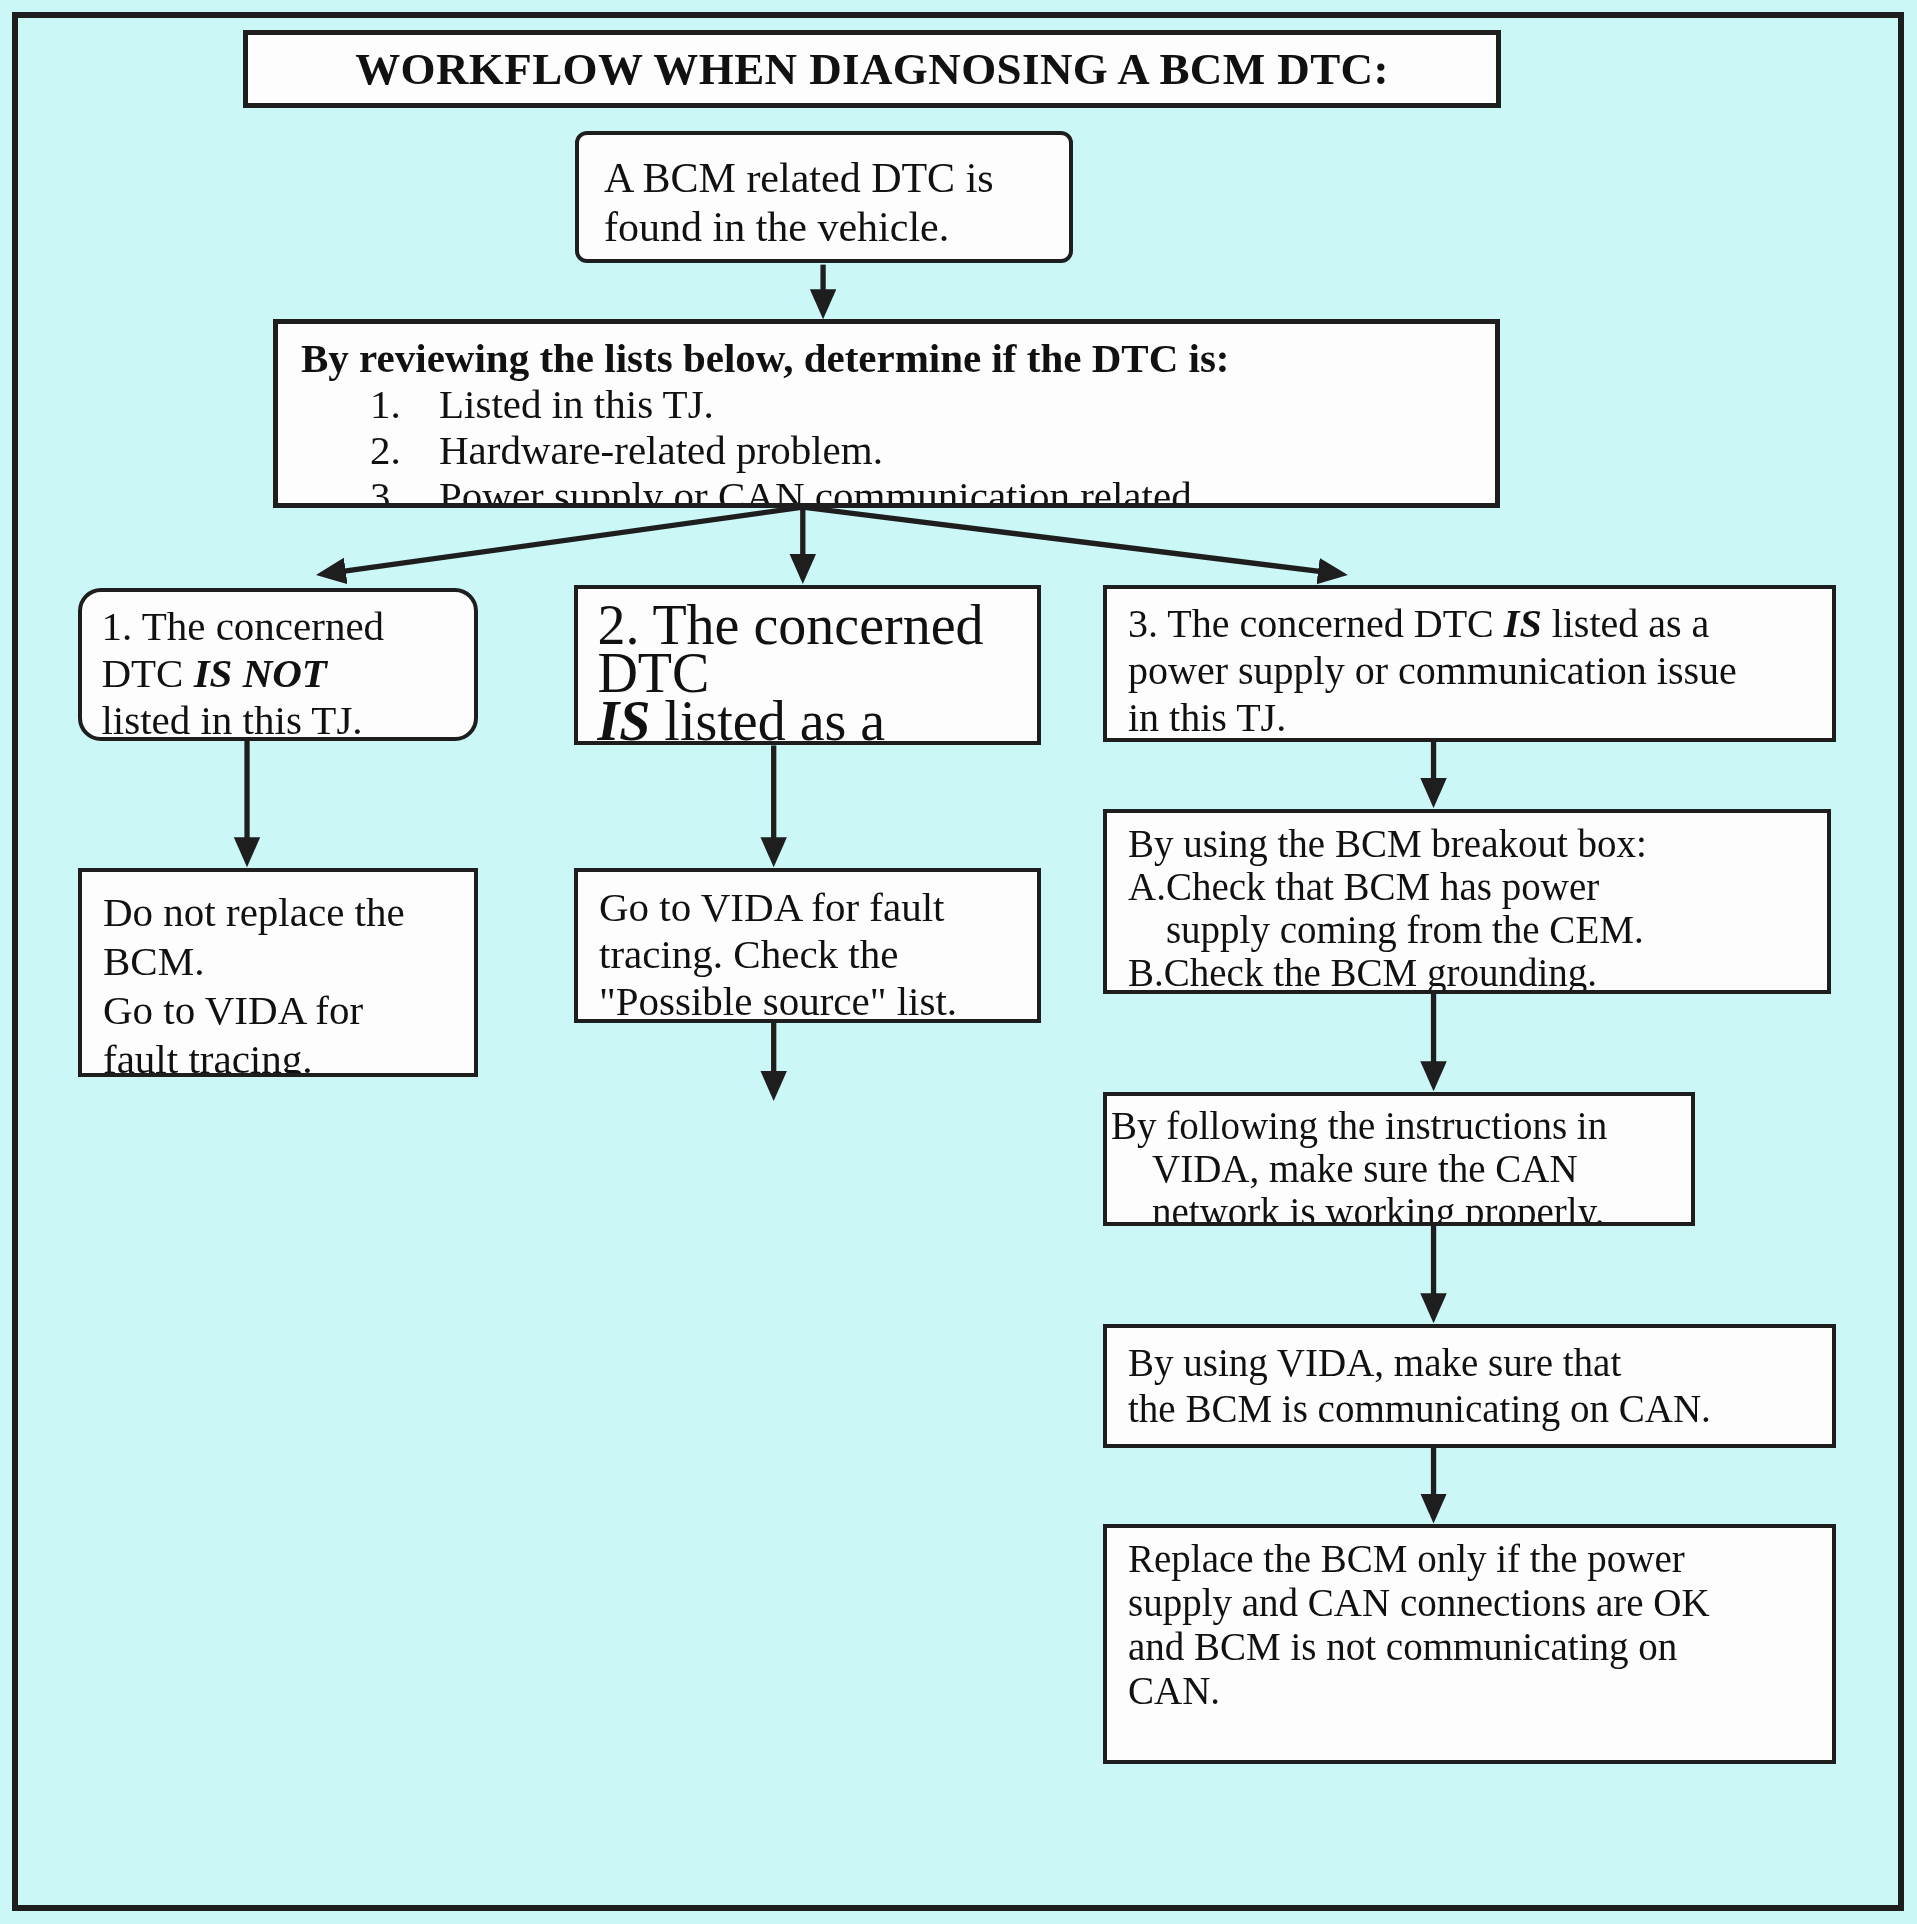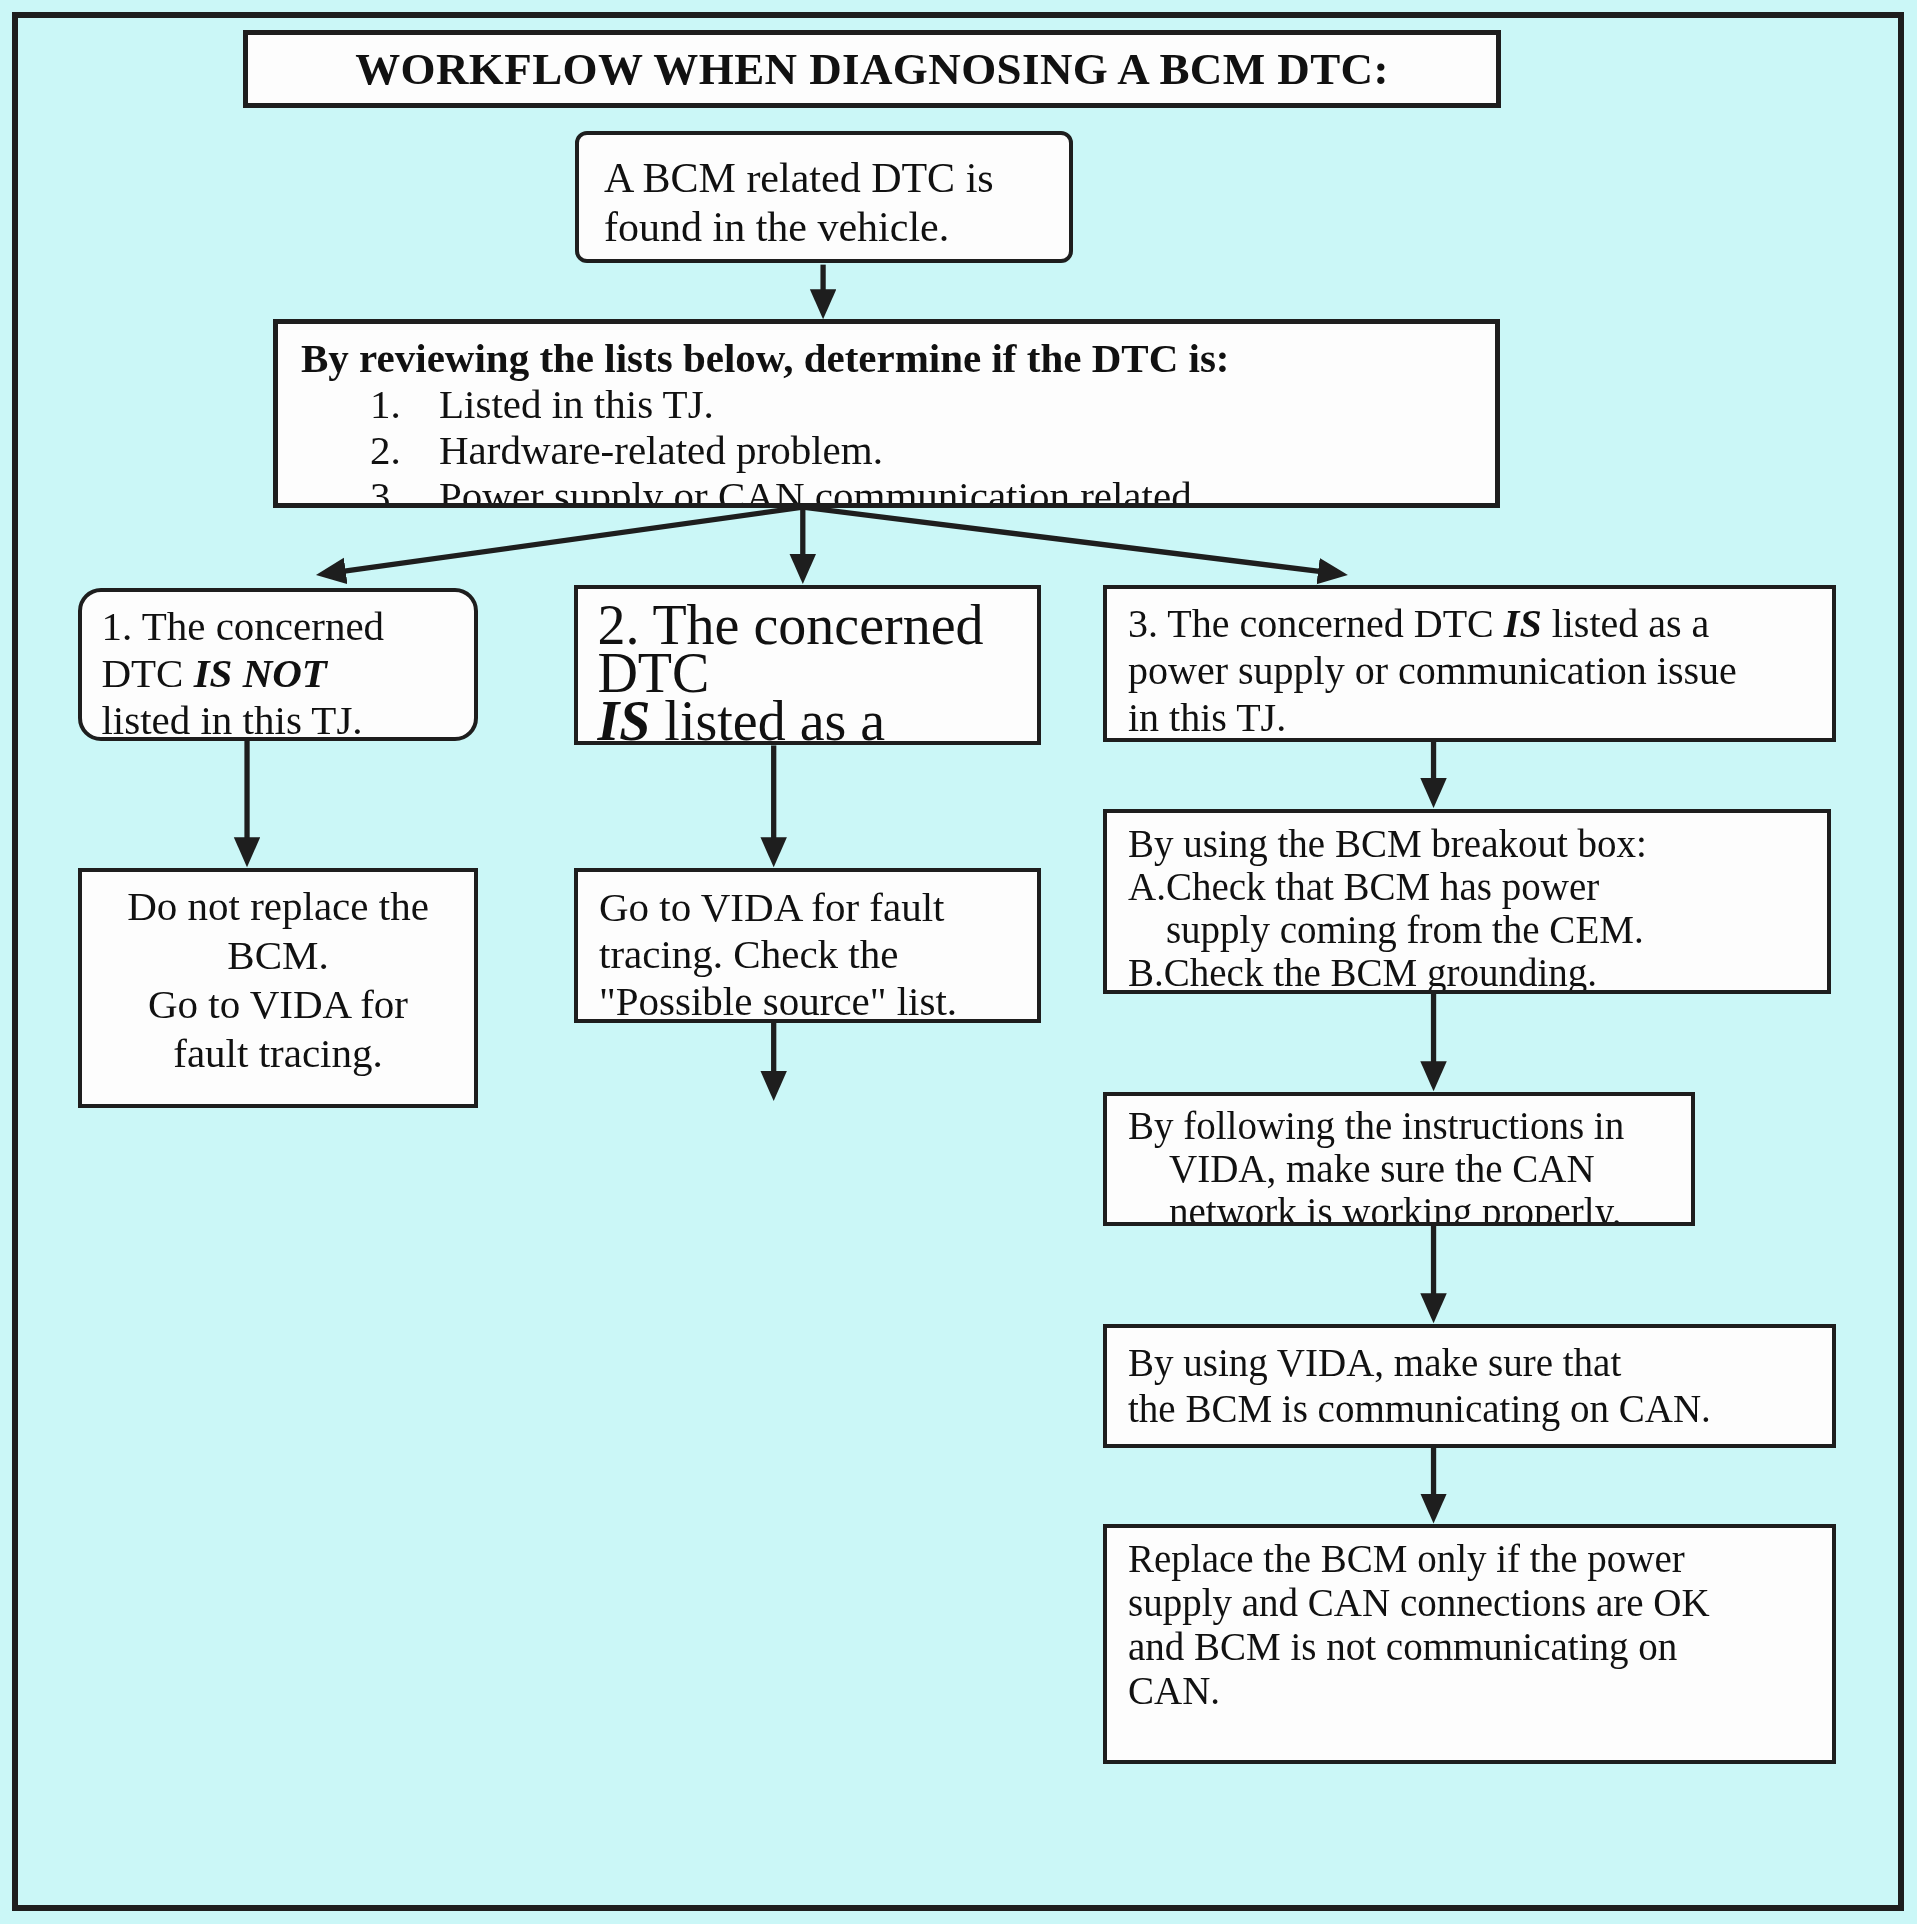--- a/index.html
+++ b/index.html
@@ -40,30 +40,30 @@
   #determine-box .lrow{padding-left:69px;}
   #determine-box .mk{width:69px;flex:0 0 69px;}
   .ltxt{flex:1 1 auto;}
 
   #box-not-listed{left:78px;top:588px;width:400px;height:153px;
     font-size:41px;line-height:47px;padding:10.6px 19.4px;border-radius:23px;}
   #box-hardware{left:574px;top:585px;width:467px;height:160px;
     font-size:56px;line-height:48px;padding:11.5px 19.4px;}
   #box-power-comm{left:1103px;top:585px;width:733px;height:157px;
     font-size:40px;line-height:47px;padding:10.6px 21px;}
-  #box-do-not-replace{left:78px;top:868px;width:400px;height:240px;
-    font-size:41px;line-height:49px;padding:10px 21px;text-align:center;}
+  #box-do-not-replace{left:78px;top:868px;width:400px;height:209px;
+    font-size:41px;line-height:49px;padding:16px 21px;}
   #box-goto-vida{left:574px;top:868px;width:467px;height:155px;
     font-size:41px;line-height:47px;padding:12.4px 21px;}
   #box-replace-fault{left:540px;top:1102px;width:506px;height:235px;
     font-size:40px;line-height:45px;padding:12.4px 21px;}
   #box-breakout{left:1103px;top:809px;width:728px;height:185px;
     font-size:39px;line-height:43px;padding:9px 21px;}
   #box-can-network{left:1103px;top:1092px;width:592px;height:134px;
-    font-size:39px;line-height:43px;padding:8px 21px;}
+    font-size:39px;line-height:43px;padding:8px 4px;}
   #box-can-network .hang{padding-left:41px;text-indent:-41px;}
   #box-using-vida{left:1103px;top:1324px;width:733px;height:124px;
     font-size:39px;line-height:46px;padding:11.5px 21px;}
   #box-replace-power{left:1103px;top:1524px;width:733px;height:240px;
     font-size:39px;line-height:44px;padding:8.8px 21px;}
 
   #arrows{position:absolute;left:0;top:0;width:1917px;height:1924px;}
   #arrows line{stroke:var(--line,#1e1e1e);stroke-width:6;}
   #arrows .head{fill:var(--line,#1e1e1e);}
 </style>

